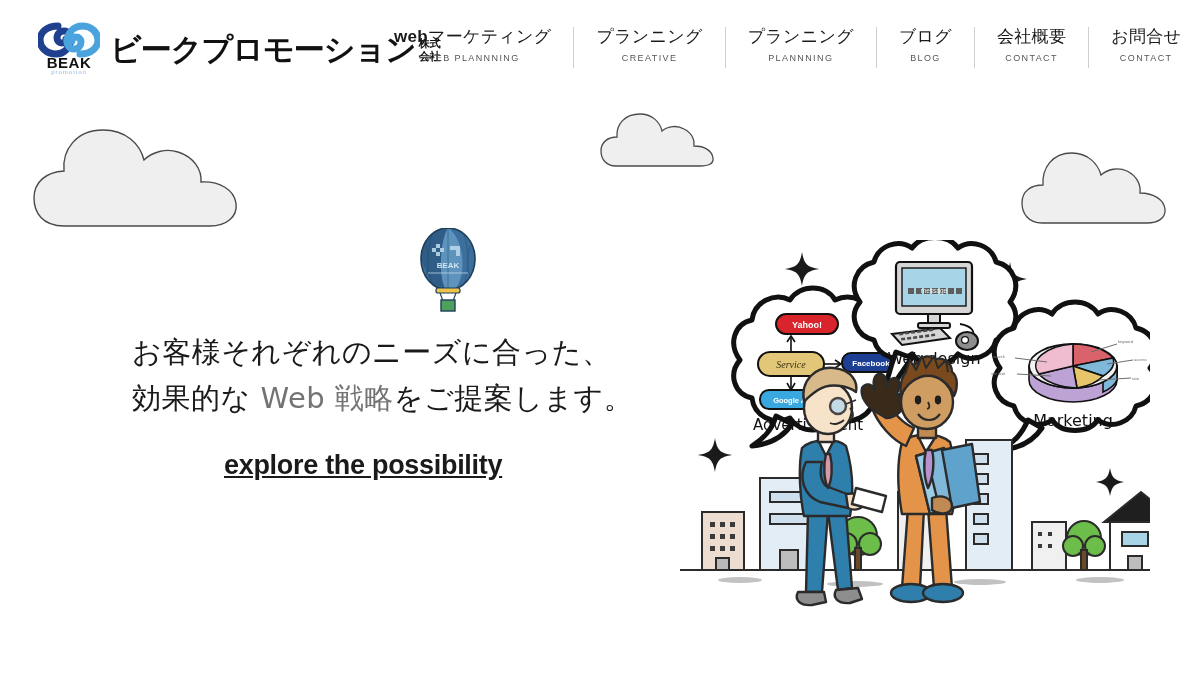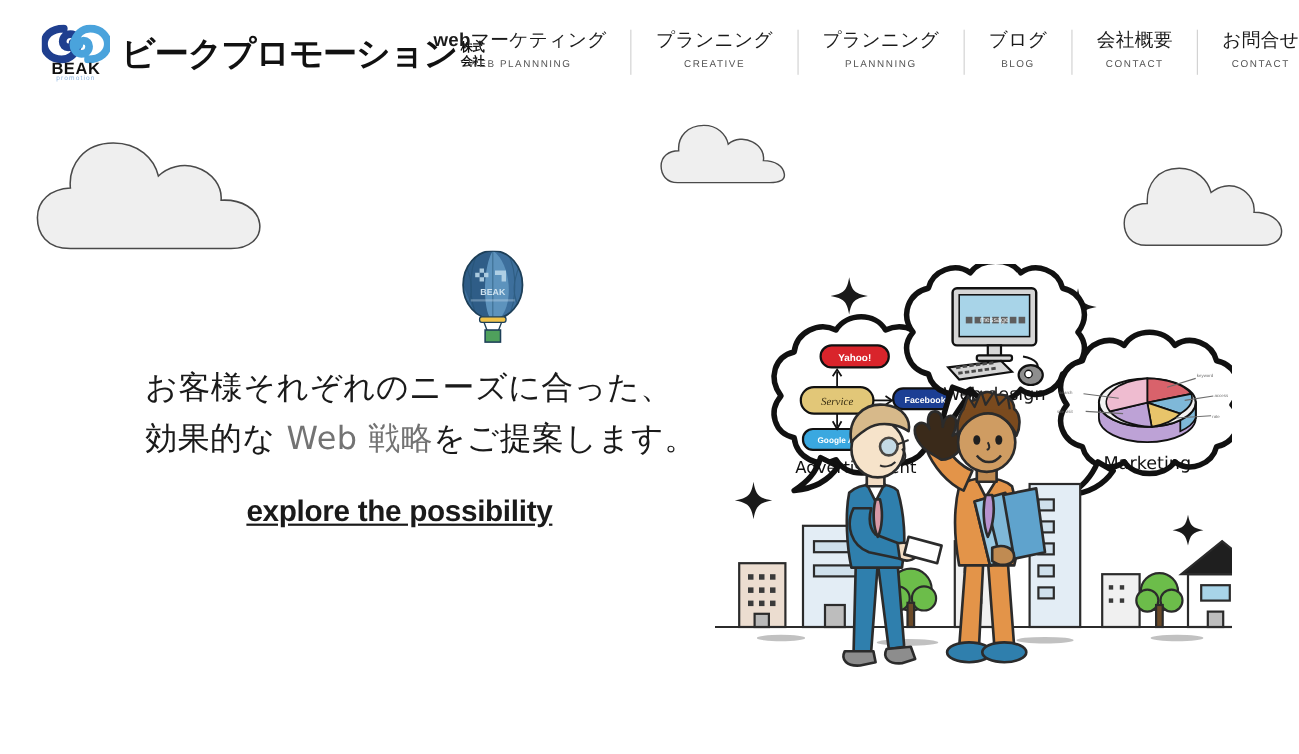--- a/index.html
+++ b/index.html
@@ -66,21 +66,21 @@
     font-size:29px;font-weight:normal;color:#1a1a1a;line-height:1.58;
     letter-spacing:.5px;white-space:nowrap;
   }
   .hl .accent{color:#737373;}
   .tagline{
     margin-top:28px;margin-left:92px;
     font-size:27px;font-weight:bold;color:#1a1a1a;letter-spacing:-0.3px;text-decoration:underline;
   }
 
   
-  .illo{position:absolute;left:650px;top:240px;z-index:15;}
+  .illo{position:absolute;left:680px;top:240px;z-index:15;}
   .balloon{position:absolute;left:412px;top:228px;z-index:18;}
 </style>
 </head>
 <body>
 
 <div class="stage">
 
   <div class="cloud" style="left:28px;top:108px;">
     <svg width="228" height="120" viewBox="0 0 228 120">
       <path d="M36 118 C14 118 6 104 6 90 C6 74 18 64 36 63 C34 42 48 22 75 22 C98 22 112 36 116 52

